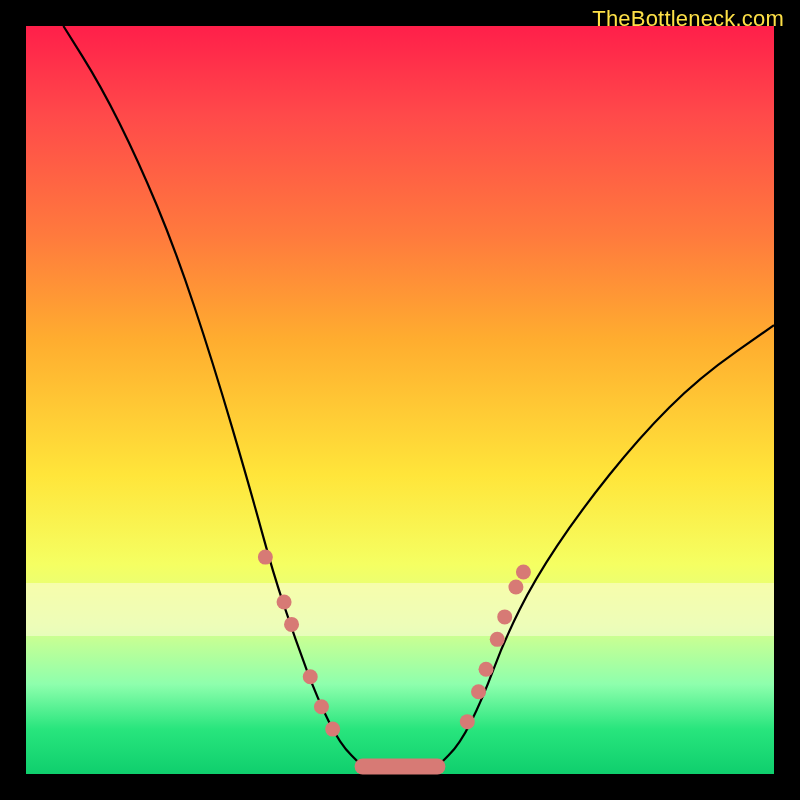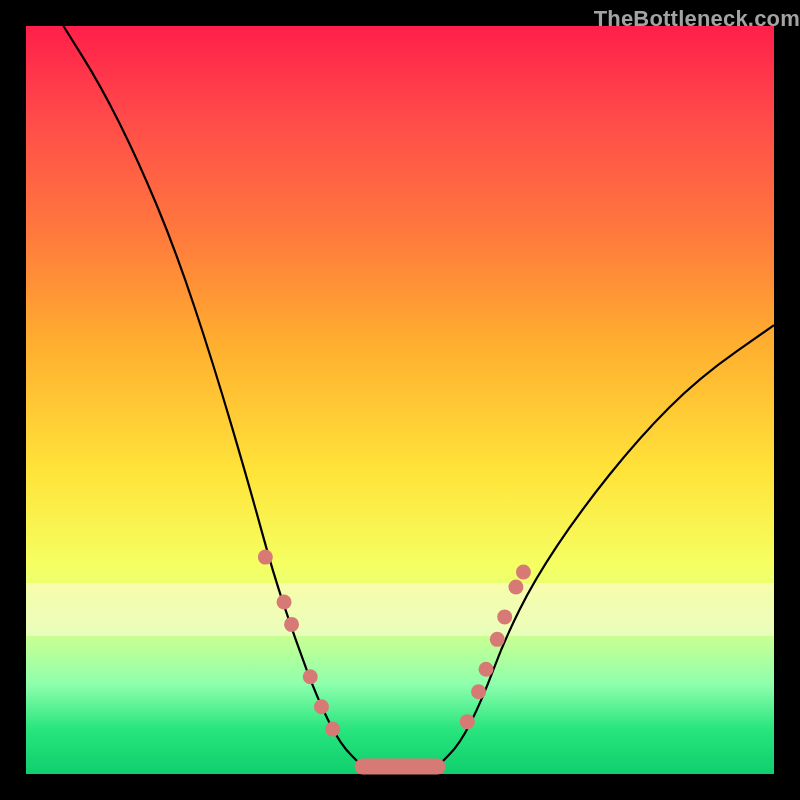--- a/index.html
+++ b/index.html
@@ -40,24 +40,24 @@
     left: 0;
     right: 0;
     top: 74.5%;
     height: 7%;
     background: #fffcdc;
     opacity: 0.55;
   }
   .watermark {
     position: absolute;
     top: 6px;
-    right: 0;
-    color: #a3a3a3;
+    right: 16px;
+    color: #fde047;
     font-size: 22px;
-    font-weight: 700;
+    font-weight: 400;
     letter-spacing: .2px;
     pointer-events: none;
   }
   svg.overlay {
     position: absolute;
     left: 0;
     top: 0;
     width: 748px;
     height: 748px;
     overflow: visible;

